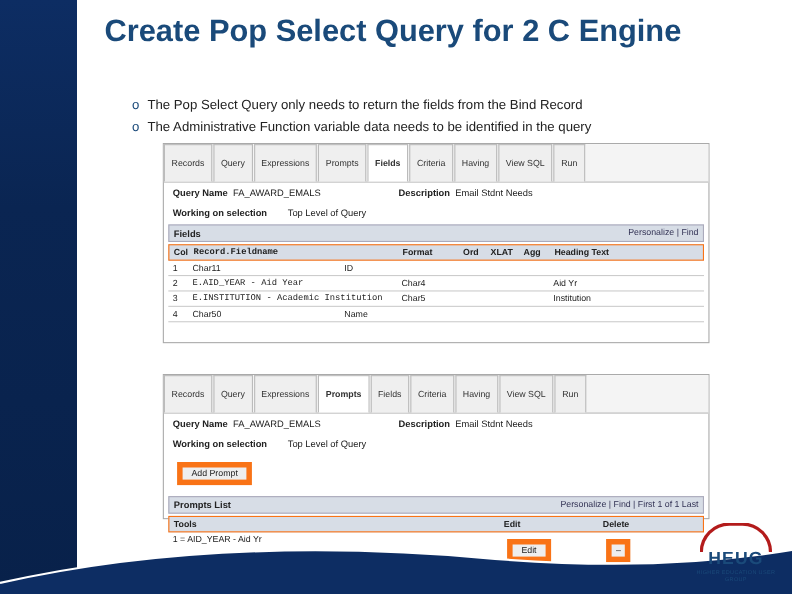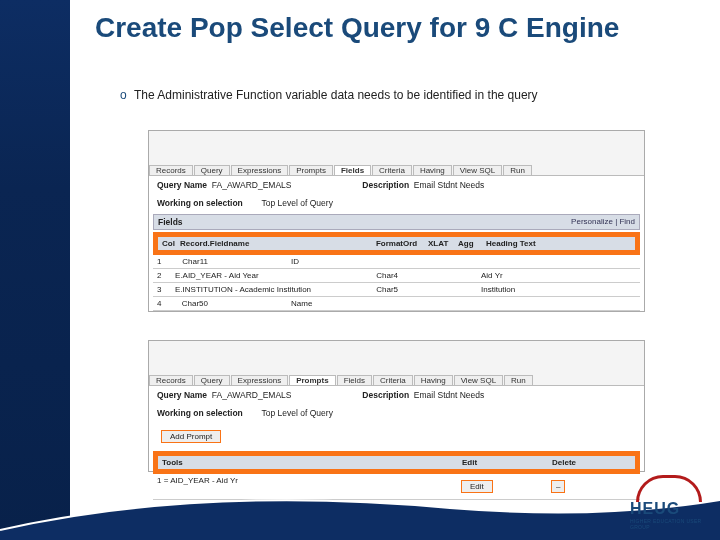--- a/index.html
+++ b/index.html
@@ -7,47 +7,48 @@
   .content{position:absolute;left:70px;top:0;right:0;bottom:0;background:#fff;}
   .title{position:absolute;left:95px;top:12px;font-size:28px;font-weight:bold;color:#1a4a7a;}
   .breadcrumb{position:absolute;left:100px;top:60px;font-size:12px;color:#222;}
   .bullets{position:absolute;left:120px;top:82px;font-size:12px;color:#222;}
   .bullets .row{margin:6px 0;}
   .bullets .o{display:inline-block;width:14px;color:#1a4a7a;}
   .shot{position:absolute;border:1px solid #aaa;background:#fff;font-size:9px;color:#222;}
   .shot1{left:148px;top:130px;width:495px;height:180px;}
   .shot2{left:148px;top:340px;width:495px;height:130px;}
   .tabs{display:flex;border-bottom:1px solid #bbb;background:#f4f4f4;font-size:8px;}
-  .tabs span{padding:0 6px;border:1px solid #bbb;border-bottom:none;margin-right:1px;background:#efefef;color:#333;margin-top:34px;}
+  .tabs span{padding:12px 6px;border:1px solid #bbb;border-bottom:none;margin-right:1px;background:#efefef;color:#333;}
   .tabs span.active{background:#fff;font-weight:bold;}
   .qline{padding:4px 8px;font-size:8.5px;}
   .qline b{font-weight:bold;text-align:center;}
   .fieldsbar{background:#d7dde6;border:1px solid #aab;padding:2px 4px;margin:2px 4px;font-weight:bold;font-size:8.5px;display:flex;justify-content:space-between;}
   .fieldsbar .right{font-weight:normal;color:#335;font-size:8px;}
-  .thead{background:#d7dde6;border:5px solid #f97316;padding:2px 4px;margin:0 4px;font-size:8px;font-weight:bold;display:flex;}
+  .thead{background:#d7dde6;border:1px solid #f97316;padding:2px 4px;margin:0 4px;font-size:8px;font-weight:bold;display:flex;}
   .thead span{flex:0 0 auto;}
   .trow{border-bottom:1px solid #ccc;padding:2px 4px;margin:0 4px;font-size:8px;display:flex;}
   .tcell{flex:0 0 auto;}
-  .c-col{width:18px;} .c-rec{width:190px;} .c-fmt{width:33px;text-align:right;} .c-ord{width:25px;} .c-xlat{width:30px;} .c-agg{width:28px;} .c-head{width:90px;}
-  .btn{display:inline-block;border:1px solid #f97316;background:#eee;padding:1px 8px;font-size:8px;margin:4px;}
-  .logo{position:absolute;right:12px;bottom:10px;width:78px;}
+  .c-col{width:18px;} .c-rec{width:190px;font-family:Liberation Mono, monospace;} .c-fmt{width:55px;} .c-ord{width:25px;} .c-xlat{width:30px;} .c-agg{width:28px;} .c-head{width:90px;}
+  .btn{display:inline-block;border:5px solid #f97316;background:#eee;padding:1px 8px;font-size:8px;margin:4px;}
+  .logo{position:absolute;right:12px;bottom:10px;width:78px;text-align:center;}
   .logo .arc{width:60px;height:24px;border:3px solid #b31b1b;border-bottom:none;border-radius:50px 50px 0 0;margin:0 auto;}
   .logo .txt{font-weight:bold;color:#1a4a7a;font-size:16px;letter-spacing:1px;margin-top:-2px;}
   .logo .sub{font-size:5px;color:#1a4a7a;letter-spacing:0.3px;}
   .swoosh{position:absolute;left:0;bottom:0;width:720px;height:60px;pointer-events:none;}
 </style>
 </head>
 <body>
 
 <div class="slide">
   <div class="content"></div>
 
-  <div class="title">Create Pop Select Query for 9 C Engine</div>
+  <div class="title">Create Pop Select Query for 2 C Engine</div>
 
   <div class="bullets">
+    <div class="row"><span class="o">o</span><span>The Pop Select Query only needs to return the fields from the Bind Record</span></div>
     <div class="row"><span class="o">o</span><span>The Administrative Function variable data needs to be identified in the query</span></div>
   </div>
 
   <div class="shot shot1">
     <div class="tabs">
       <span>Records</span>
       <span>Query</span>
       <span>Expressions</span>
       <span>Prompts</span>
       <span class="active">Fields</span>
@@ -135,20 +136,24 @@
       <b>Description</b>&nbsp;
       <span>Email Stdnt Needs</span>
     </div>
     <div class="qline">
       <b>Working on selection</b>&nbsp;&nbsp;&nbsp;&nbsp;&nbsp;&nbsp;&nbsp;
       <span>Top Level of Query</span>
     </div>
     <div class="qline">
       <span class="btn">Add Prompt</span>
     </div>
+    <div class="fieldsbar">
+      <span>Prompts List</span>
+      <span class="right">Personalize | Find |   First   1 of 1   Last</span>
+    </div>
     <div class="thead">
       <span style="width:300px">Tools</span>
       <span style="width:90px">Edit</span>
       <span style="width:60px">Delete</span>
     </div>
     <div class="trow">
       <span class="tcell" style="width:300px">1 = AID_YEAR - Aid Yr</span>
       <span class="tcell" style="width:90px"><span class="btn">Edit</span></span>
       <span class="tcell" style="width:60px"><span class="btn" style="padding:1px 4px">–</span></span>
     </div>

